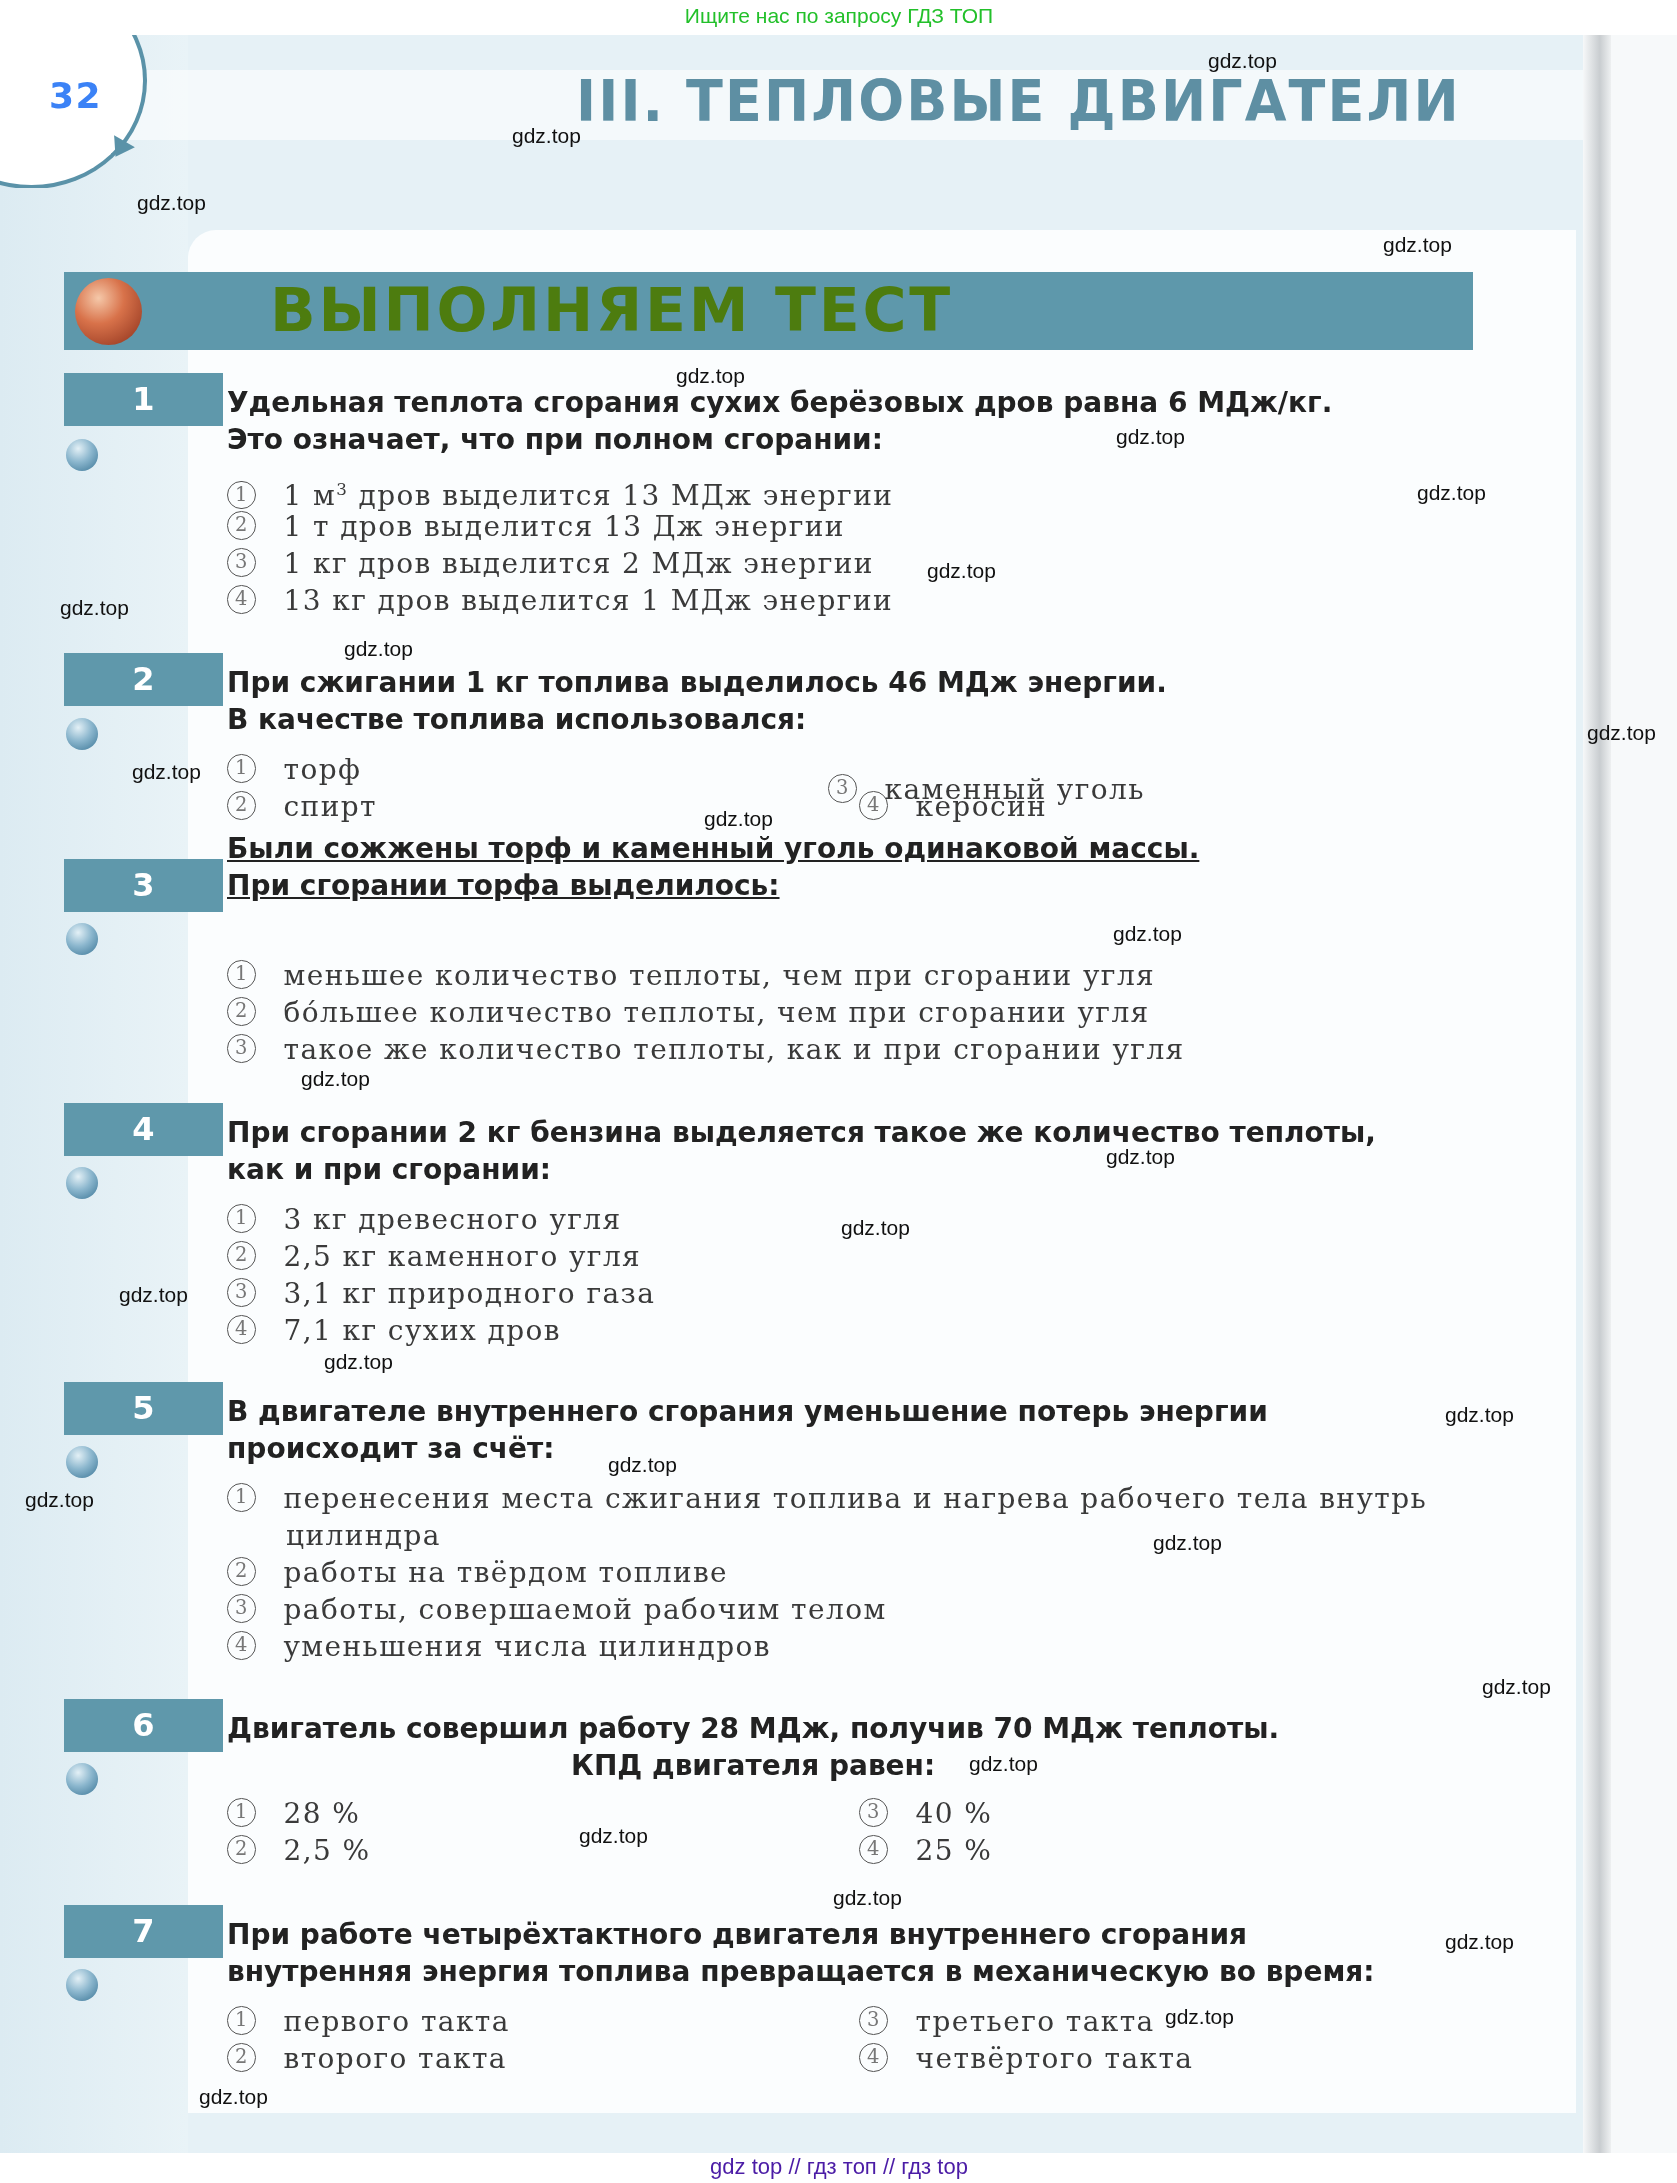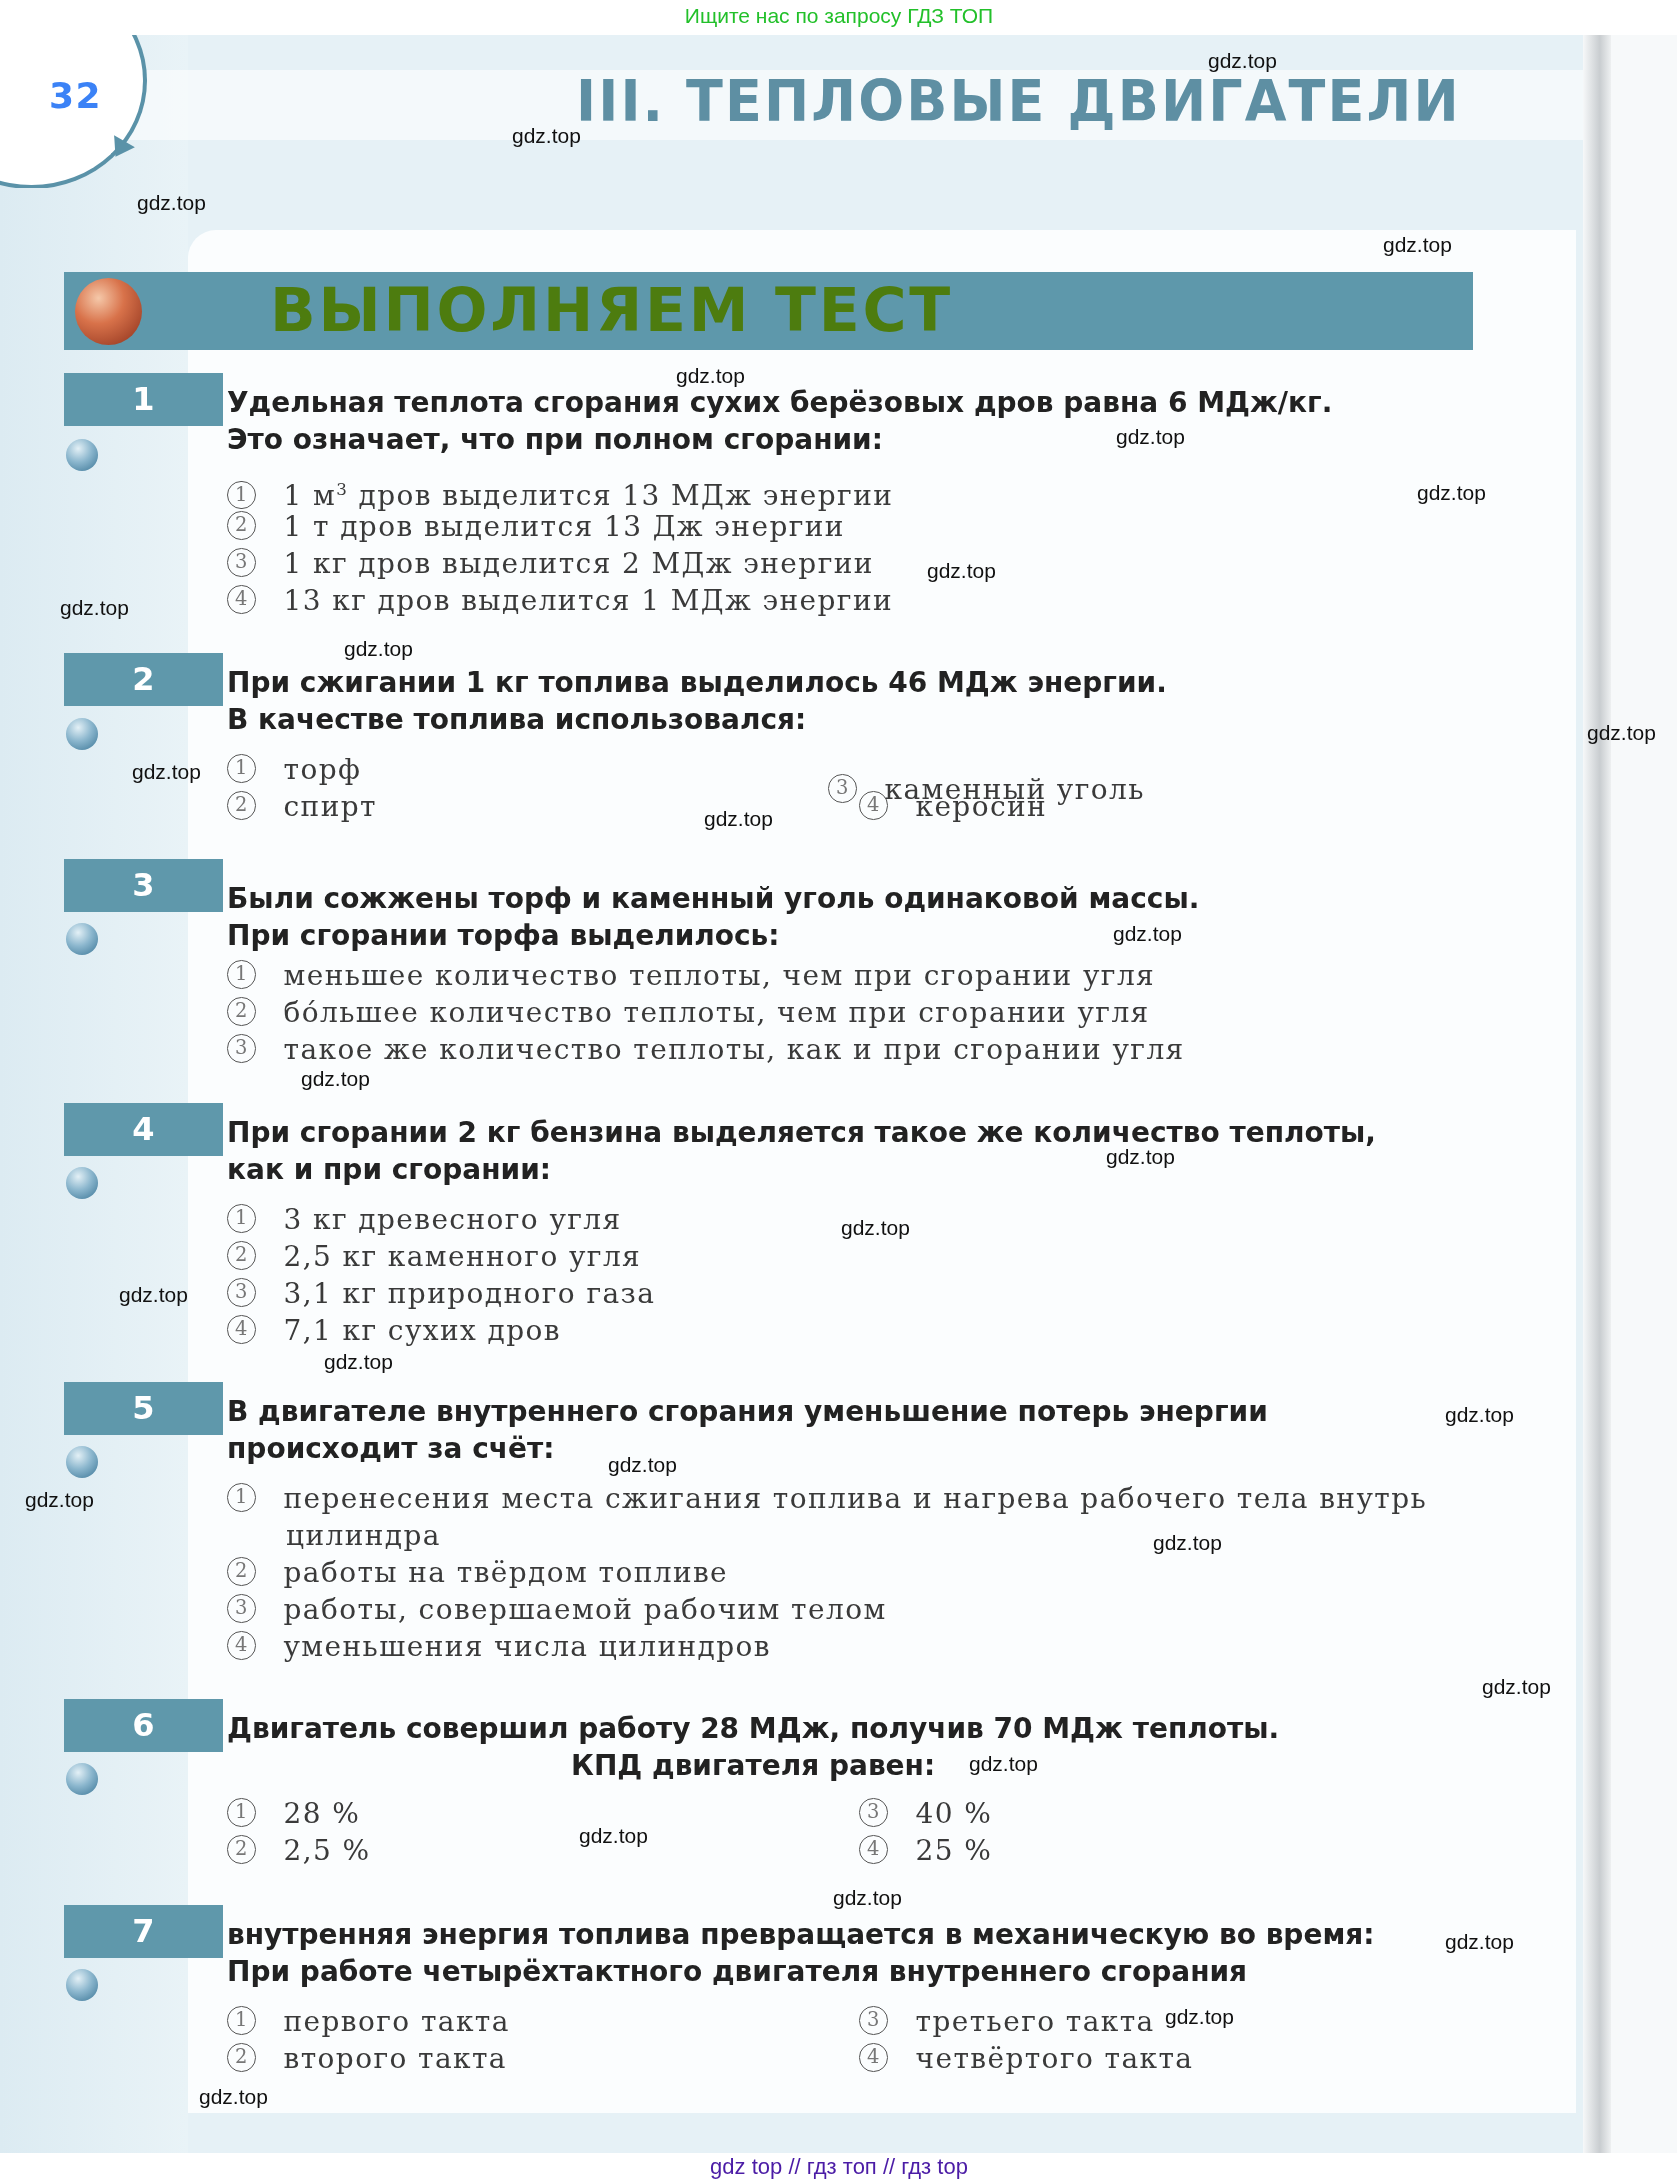--- a/index.html
+++ b/index.html
@@ -69,21 +69,21 @@
   <div>При сжигании 1 кг топлива выделилось 46 МДж энергии.</div>
   <div>В качестве топлива использовался:</div>
 </div>
 <div class="opt" style="left:227px;top:751px;"><span class="opt-num">1</span><span>торф</span></div>
 <div class="opt" style="left:227px;top:788px;"><span class="opt-num">2</span><span>спирт</span></div>
 <div class="opt" style="left:828px;top:751px;margin-top:20px;"><span class="opt-num">3</span><span>каменный уголь</span></div>
 <div class="opt" style="left:859px;top:788px;"><span class="opt-num">4</span><span>керосин</span></div>
 
 <div class="abs q-tab" style="top:859px;">3</div>
 <div class="abs q-ball" style="top:923px;"></div>
-<div class="abs q-text" style="top:880px;">
+<div class="abs q-text" style="top:830px;text-decoration:underline;">
   <div>Были сожжены торф и каменный уголь одинаковой массы.</div>
   <div>При сгорании торфа выделилось:</div>
 </div>
 <div class="opt" style="left:227px;top:957px;"><span class="opt-num">1</span><span>меньшее количество теплоты, чем при сгорании угля</span></div>
 <div class="opt" style="left:227px;top:994px;"><span class="opt-num">2</span><span>бо́льшее количество теплоты, чем при сгорании угля</span></div>
 <div class="opt" style="left:227px;top:1031px;"><span class="opt-num">3</span><span>такое же количество теплоты, как и при сгорании угля</span></div>
 
 <div class="abs q-tab" style="top:1103px;">4</div>
 <div class="abs q-ball" style="top:1167px;"></div>
 <div class="abs q-text" style="top:1114px;">
@@ -114,22 +114,22 @@
   <div>КПД двигателя равен:</div>
 </div>
 <div class="opt" style="left:227px;top:1795px;"><span class="opt-num">1</span><span>28 %</span></div>
 <div class="opt" style="left:227px;top:1832px;"><span class="opt-num">2</span><span>2,5 %</span></div>
 <div class="opt" style="left:859px;top:1795px;"><span class="opt-num">3</span><span>40 %</span></div>
 <div class="opt" style="left:859px;top:1832px;"><span class="opt-num">4</span><span>25 %</span></div>
 
 <div class="abs q-tab" style="top:1905px;">7</div>
 <div class="abs q-ball" style="top:1969px;"></div>
 <div class="abs q-text" style="top:1916px;">
+  <div>При работе четырёхтактного двигателя внутреннего сгорания</div>
   <div>внутренняя энергия топлива превращается в механическую во время:</div>
-  <div>При работе четырёхтактного двигателя внутреннего сгорания</div>
 </div>
 <div class="opt" style="left:227px;top:2003px;"><span class="opt-num">1</span><span>первого такта</span></div>
 <div class="opt" style="left:227px;top:2040px;"><span class="opt-num">2</span><span>второго такта</span></div>
 <div class="opt" style="left:859px;top:2003px;"><span class="opt-num">3</span><span>третьего такта</span></div>
 <div class="opt" style="left:859px;top:2040px;"><span class="opt-num">4</span><span>четвёртого такта</span></div>
 
 <div class="wm" style="left:1208px;top:49px;">gdz.top</div>
 <div class="wm" style="left:512px;top:124px;">gdz.top</div>
 <div class="wm" style="left:137px;top:191px;">gdz.top</div>
 <div class="wm" style="left:1383px;top:233px;">gdz.top</div>

